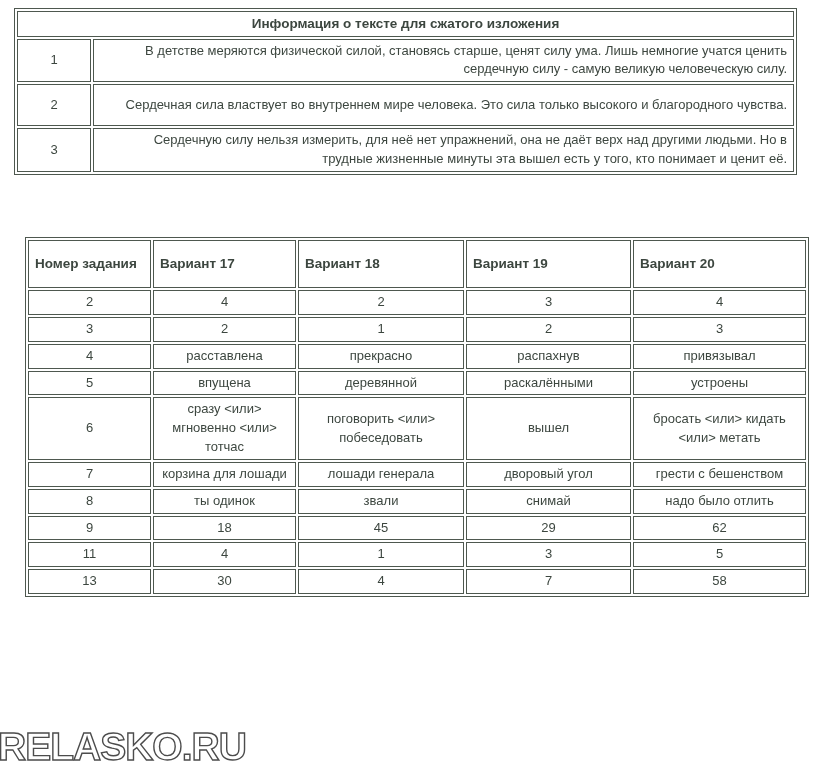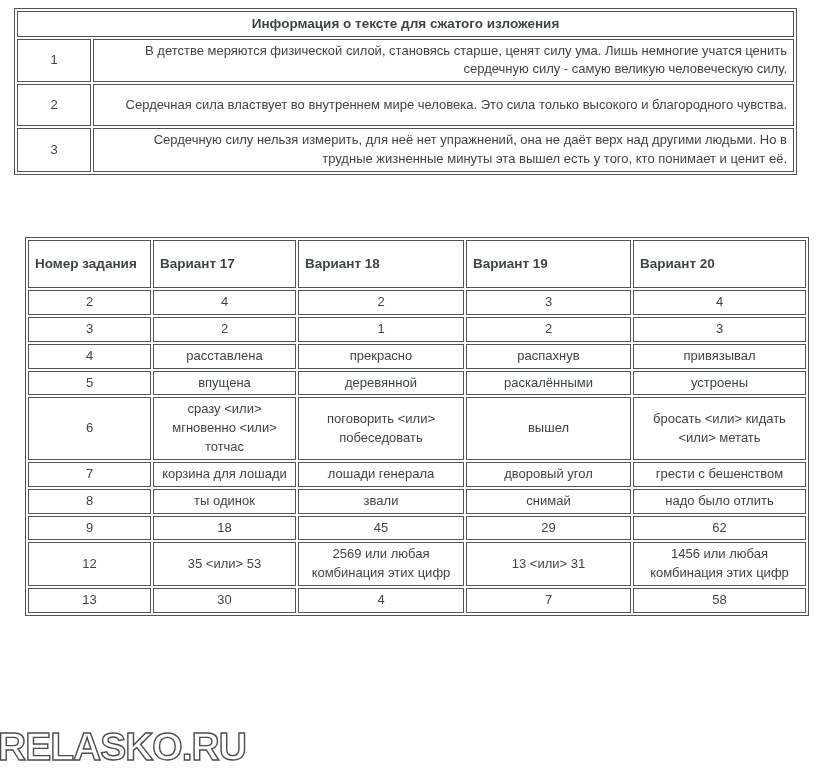--- a/index.html
+++ b/index.html
@@ -187,25 +187,25 @@
           <td>надо было отлить</td>
         </tr>
         <tr>
           <td>9</td>
           <td>18</td>
           <td>45</td>
           <td>29</td>
           <td>62</td>
         </tr>
         <tr>
-          <td>12</td>
-          <td>35 &lt;или&gt; 53</td>
-          <td>2569 или любая комбинация этих цифр</td>
-          <td>13 &lt;или&gt; 31</td>
-          <td>1456 или любая комбинация этих цифр</td>
+          <td>11</td>
+          <td>4</td>
+          <td>1</td>
+          <td>3</td>
+          <td>5</td>
         </tr>
         <tr>
           <td>13</td>
           <td>30</td>
           <td>4</td>
           <td>7</td>
           <td>58</td>
         </tr>
       </tbody>
   </table>

